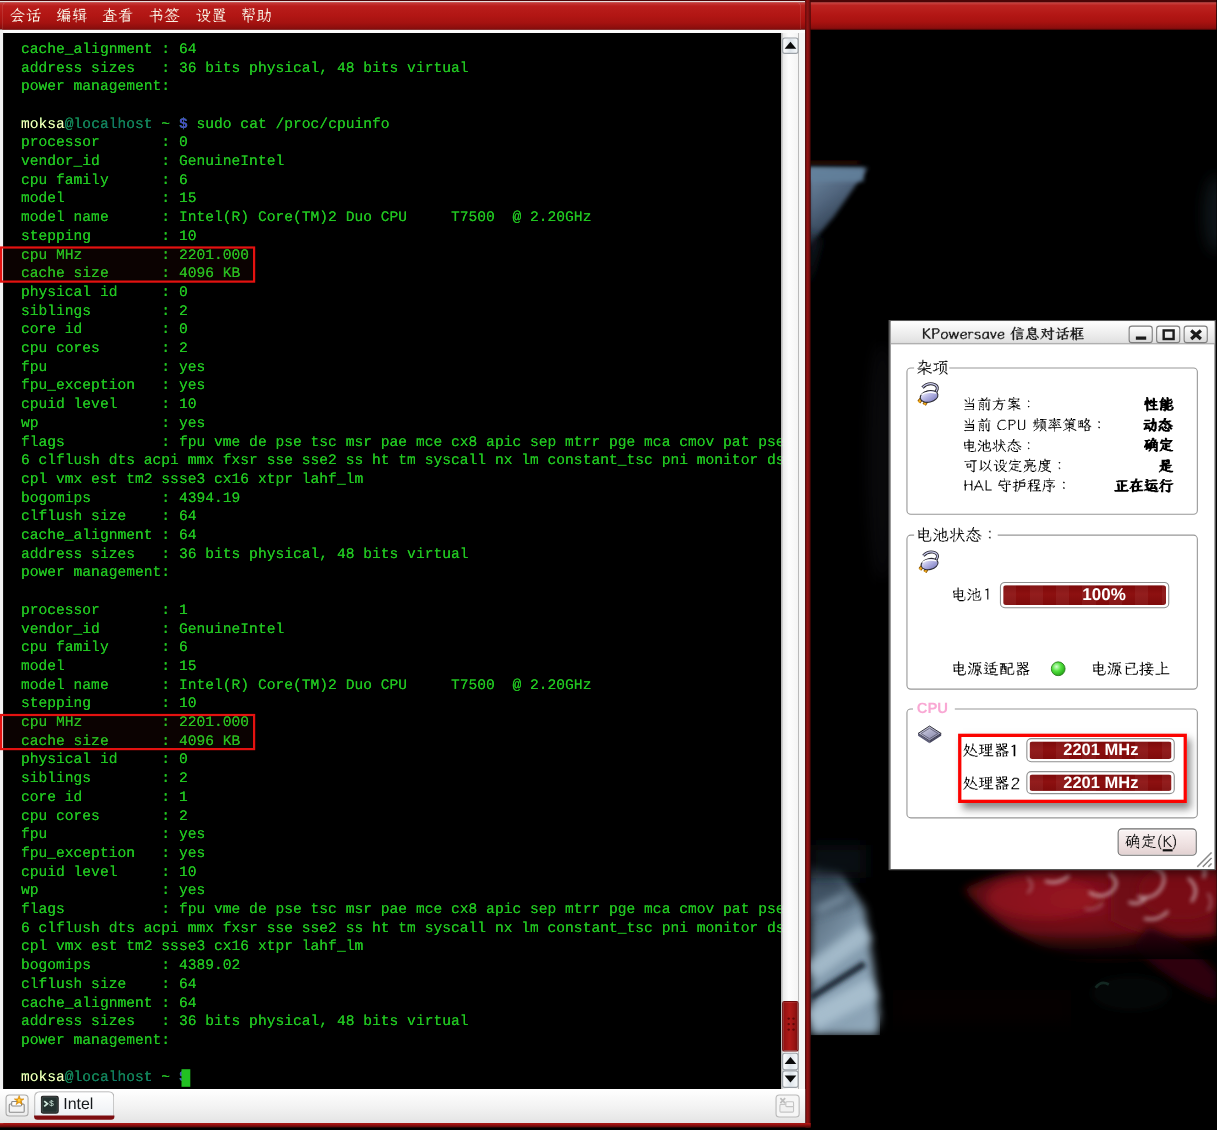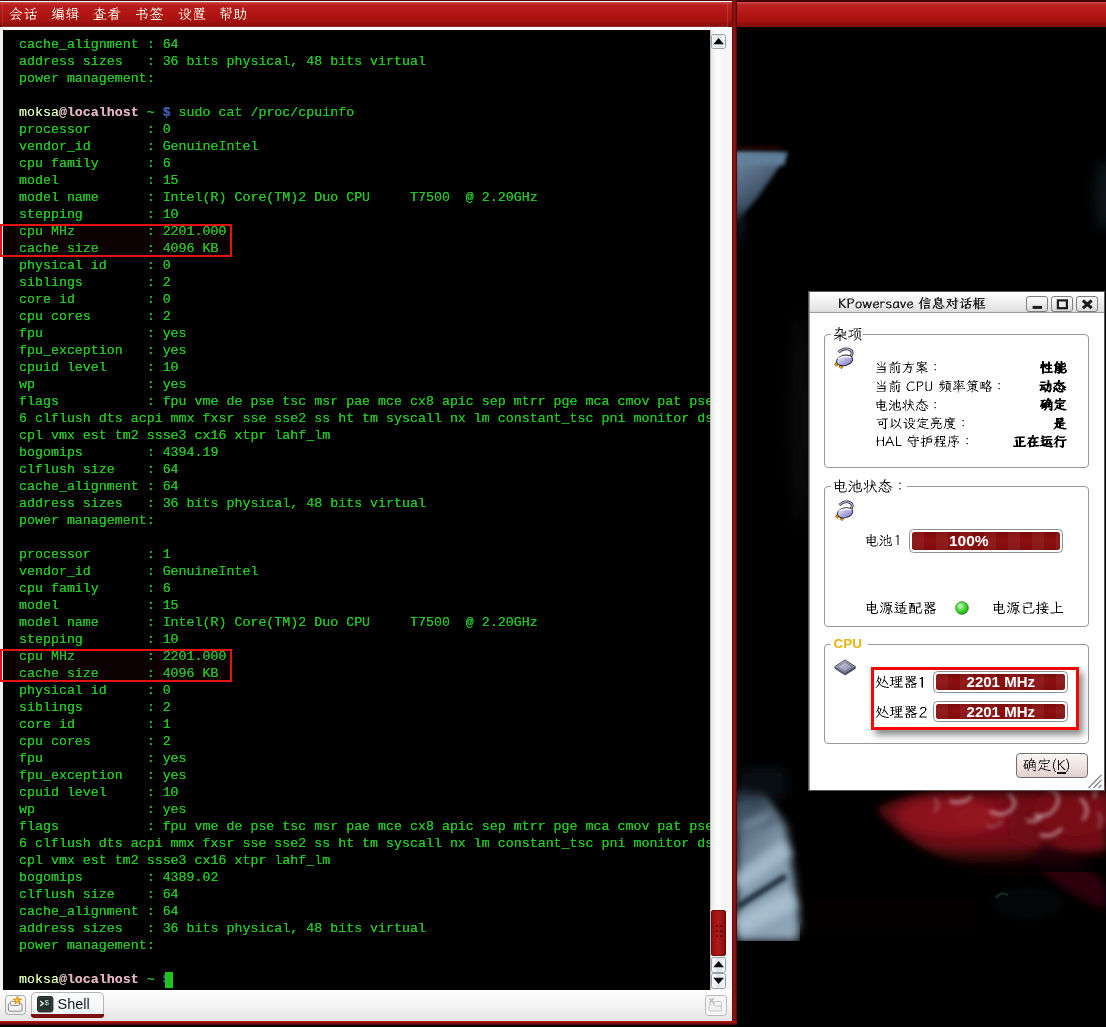--- a/index.html
+++ b/index.html
@@ -1,19 +1,19 @@
 <!DOCTYPE html>
 <html><head><meta charset="utf-8"><style>
 html,body{margin:0;padding:0;background:#000;width:1106px;height:1027px;overflow:hidden}
 *{box-sizing:border-box}
 body{font-family:"Liberation Sans",sans-serif;position:relative}
 .abs{position:absolute}
 pre.term{position:absolute;left:19px;top:35.9px;margin:0;font:13.3px/17px "Liberation Mono",monospace;color:#21c521;text-shadow:0 0 0.45px #21c521;letter-spacing:0;white-space:pre}
 .u{color:#fef9c3}
-.host{color:#f9a8d4;font-weight:bold}
+.host{color:#0f766e;font-weight:normal}
 .dol{color:#4747c8;font-weight:bold}
 .tilde{color:#28c028}
 </style></head><body>
 <svg class="abs" style="left:0;top:0" width="1106" height="1027">
 <defs>
 <linearGradient id="wedge" x1="0" y1="0" x2="0.55" y2="1">
  <stop offset="0" stop-color="#708ca6"></stop>
         <stop offset="0.45" stop-color="#50647c"></stop>
         <stop offset="1" stop-color="#1a2836"></stop>
 </linearGradient>
@@ -203,21 +203,21 @@
     </g>
 </svg>
 <div class="abs" style="left:30.8px;top:991.8px;width:73.6px;height:24px;background:linear-gradient(#ffffff,#f4f6f8 60%,#e9edf1);border:1px solid #b5b5b5;border-bottom:none;border-radius:5px 5px 0 0"></div>
 <div class="abs" style="left:30.8px;top:1014.2px;width:73.6px;height:3.8px;background:#7c0d10;border-radius:0 0 3px 3px"></div>
 <svg class="abs" style="left:37px;top:996.4px" width="17" height="17">
  <rect x="0.5" y="0.5" width="15.4" height="15.4" rx="2" fill="#404a48" stroke="#222"></rect>
  <rect x="1.8" y="1.8" width="12.8" height="12.8" rx="1" fill="#243230"></rect>
  <path d="M3.2 5 l3 2.4 -3 2.4" stroke="#cfe8dc" stroke-width="1.6" fill="none"></path>
  <text x="7.5" y="9.4" font-family="Liberation Mono" font-size="7.5" fill="#cfe8dc">$</text>
 </svg>
-<div class="abs" style="left:57.5px;top:995.5px;font:14.5px 'Liberation Sans';color:#15181b">Shell</div>
+<div class="abs" style="left:57.5px;top:995.5px;font:14.5px 'Liberation Sans';color:#15181b">Intel</div>
 <div class="abs" style="left:705px;top:995.2px;width:21.6px;height:20.4px;background:#f6f6f6;border:1px solid #b9b9b9;border-radius:3.5px"></div>
 <svg class="abs" style="left:705px;top:995.2px" width="22" height="21" opacity="0.55">
  <rect x="4" y="9" width="12.4" height="7" rx="1" fill="#ededed" stroke="#9d9d9d"></rect>
  <rect x="9.4" y="6.6" width="7" height="4.4" rx="0.8" fill="#f6f6f6" stroke="#9d9d9d"></rect>
  <path d="M4.4 3.4 l4.4 4.4 M8.8 3.4 l-4.4 4.4" stroke="#8f8f8f" stroke-width="1.6"></path>
 </svg>
 <div class="abs" style="left:808.4px;top:290.8px;width:296.79999999999995px;height:499.9px;background:#9b9b9b;border:1px solid #565656;box-shadow:2px 3px 9px rgba(0,0,0,0.55)"></div>
 <div class="abs" style="left:809.6px;top:292.0px;width:294.4px;height:497.5px;background:#fff"></div>
 <div class="abs" style="left:809.6px;top:292.0px;width:294.4px;height:21px;background:linear-gradient(#ffffff,#f1f1f1 45%,#e3e3e3 90%,#dadada);border-bottom:1px solid #9e9e9e"></div>
 <svg style="position:absolute;left:837.3px;top:293.6px;overflow:visible" width="150" height="16">
@@ -314,40 +314,40 @@
 <svg style="position:absolute;left:863.9px;top:530.8px;overflow:visible" width="29" height="16">
     <path transform="scale(0.5)" fill="#000" d="M13 6h2v1h-2zM13 7h2v1h-2zM45 7h2v1h-2zM13 8h2v1h-2zM33 8h1v1h-1zM46 8h2v1h-2zM13 9h2v1h-2zM33 9h3v1h-3zM46 9h2v1h-2zM13 10h2v1h-2zM34 10h3v1h-3zM46 10h2v1h-2zM13 11h2v1h-2zM18 11h5v1h-5zM35 11h3v1h-3zM46 11h1v1h-1zM5 12h19v1h-19zM36 12h2v1h-2zM40 12h2v1h-2zM46 12h1v1h-1zM52 12h1v1h-1zM5 13h3v1h-3zM13 13h2v1h-2zM22 13h1v1h-1zM41 13h1v1h-1zM46 13h1v1h-1zM50 13h4v1h-4zM5 14h2v1h-2zM13 14h2v1h-2zM21 14h2v1h-2zM41 14h1v1h-1zM46 14h8v1h-8zM5 15h2v1h-2zM13 15h2v1h-2zM21 15h2v1h-2zM31 15h2v1h-2zM41 15h1v1h-1zM45 15h4v1h-4zM52 15h1v1h-1zM6 16h1v1h-1zM13 16h2v1h-2zM21 16h2v1h-2zM32 16h3v1h-3zM41 16h6v1h-6zM52 16h1v1h-1zM6 17h17v1h-17zM33 17h3v1h-3zM39 17h5v1h-5zM46 17h1v1h-1zM52 17h1v1h-1zM6 18h6v1h-6zM13 18h2v1h-2zM21 18h2v1h-2zM34 18h2v1h-2zM37 18h5v1h-5zM46 18h1v1h-1zM52 18h1v1h-1zM6 19h1v2h-1zM13 19h2v2h-2zM21 19h2v2h-2zM41 19h1v2h-1zM46 19h1v2h-1zM51 19h2v2h-2zM6 21h2v1h-2zM13 21h2v1h-2zM21 21h2v1h-2zM37 21h1v1h-1zM41 21h1v1h-1zM46 21h2v1h-2zM51 21h2v1h-2zM6 22h2v1h-2zM9 22h14v1h-14zM36 22h2v1h-2zM41 22h1v1h-1zM46 22h1v1h-1zM48 22h2v1h-2zM51 22h2v1h-2zM6 23h16v1h-16zM26 23h1v1h-1zM35 23h2v1h-2zM41 23h1v1h-1zM46 23h1v1h-1zM49 23h3v1h-3zM55 23h1v1h-1zM6 24h2v1h-2zM13 24h2v1h-2zM26 24h1v1h-1zM35 24h2v1h-2zM41 24h1v1h-1zM46 24h1v1h-1zM50 24h2v1h-2zM55 24h1v1h-1zM13 25h2v1h-2zM26 25h1v1h-1zM34 25h2v1h-2zM41 25h1v1h-1zM46 25h1v1h-1zM55 25h1v1h-1zM13 26h2v1h-2zM26 26h1v1h-1zM33 26h2v1h-2zM41 26h1v1h-1zM54 26h2v1h-2zM13 27h2v1h-2zM26 27h1v1h-1zM32 27h3v1h-3zM41 27h1v1h-1zM54 27h2v1h-2zM13 28h3v1h-3zM25 28h2v1h-2zM31 28h3v1h-3zM41 28h3v1h-3zM51 28h4v1h-4zM14 29h12v1h-12zM31 29h2v1h-2zM41 29h14v1h-14zM16 30h8v1h-8z"></path>
   </svg>
 <svg style="position:absolute;left:892.5px;top:530.0px;overflow:visible" width="6" height="16">
     <path transform="scale(0.5)" fill="#000" d="M9 10h2v1h-2zM7 11h4v1h-4zM5 12h6v1h-6zM9 13h2v17h-2z"></path>
   </svg>
 <div class="abs" style="left:909.4px;top:528.6px;width:153.6px;height:24.6px;border:1px solid #8f8f8f;border-radius:4.5px;background:#fff;padding:2px">
     <div style="width:100%;height:100%;border-radius:2.5px;background:linear-gradient(#7c0909,#8d1010 45%,#7f0b0b),repeating-linear-gradient(90deg,rgba(255,255,255,0.05) 0 1px,transparent 1px 17px);background-blend-mode:normal"></div>
   </div>
 <div class="abs" style="left:912.4px;top:531.6px;width:147.6px;height:18.6px;background:repeating-linear-gradient(90deg,rgba(255,255,255,0.055) 0 12px,transparent 12px 24px)"></div>
-<div class="abs" style="left:892px;top:529.6px;width:153.6px;height:22.6px;display:flex;align-items:center;justify-content:center;font:bold 15.5px 'Liberation Sans';color:#fff">100%</div>
+<div class="abs" style="left:927px;top:529.6px;width:153.6px;height:22.6px;display:flex;align-items:center;justify-content:center;font:bold 15.5px 'Liberation Sans';color:#fff">100%</div>
 <svg class="abs" style="left:954.8px;top:600.6px" width="14" height="14">
 <defs>
       <radialGradient id="led" cx="0.38" cy="0.35" r="0.72">
         <stop offset="0" stop-color="#d6ffd2"></stop>
         <stop offset="0.45" stop-color="#52e23e"></stop>
         <stop offset="1" stop-color="#1f9b12"></stop>
       </radialGradient>
     </defs>
 <circle cx="7" cy="7" r="6.3" fill="url(#led)" stroke="#2a7a1e" stroke-width="0.8"></circle>
   </svg>
 <svg style="position:absolute;left:863.9px;top:597.5px;overflow:visible" width="73" height="18">
     <path transform="scale(0.5)" fill="#000" d="M14 6h1v1h-1zM14 7h2v1h-2zM80 7h2v1h-2zM14 8h2v1h-2zM34 8h1v1h-1zM53 8h3v1h-3zM63 8h3v1h-3zM78 8h4v1h-4zM121 8h1v1h-1zM127 8h2v1h-2zM132 8h9v1h-9zM14 9h2v1h-2zM34 9h3v1h-3zM41 9h15v1h-15zM64 9h3v1h-3zM75 9h5v1h-5zM107 9h6v1h-6zM121 9h9v1h-9zM132 9h3v1h-3zM139 9h2v1h-2zM14 10h2v1h-2zM35 10h3v1h-3zM41 10h6v1h-6zM48 10h2v1h-2zM66 10h2v1h-2zM72 10h6v1h-6zM90 10h13v1h-13zM104 10h9v1h-9zM122 10h1v1h-1zM128 10h2v1h-2zM133 10h1v1h-1zM139 10h2v1h-2zM14 11h2v1h-2zM36 11h3v1h-3zM41 11h2v1h-2zM49 11h1v1h-1zM67 11h1v1h-1zM71 11h1v1h-1zM76 11h2v1h-2zM90 11h9v1h-9zM111 11h2v1h-2zM122 11h1v1h-1zM128 11h2v1h-2zM133 11h1v1h-1zM139 11h2v1h-2zM5 12h19v1h-19zM37 12h2v1h-2zM41 12h2v1h-2zM48 12h2v1h-2zM62 12h2v1h-2zM76 12h2v1h-2zM94 12h2v1h-2zM97 12h2v1h-2zM111 12h2v1h-2zM122 12h1v1h-1zM128 12h2v1h-2zM133 12h2v1h-2zM138 12h3v1h-3zM5 13h13v1h-13zM22 13h2v1h-2zM41 13h2v1h-2zM48 13h2v1h-2zM62 13h4v1h-4zM76 13h2v1h-2zM94 13h2v1h-2zM97 13h2v1h-2zM111 13h2v1h-2zM122 13h8v1h-8zM133 13h8v1h-8zM6 14h1v1h-1zM14 14h2v1h-2zM22 14h2v1h-2zM41 14h2v1h-2zM44 14h11v1h-11zM64 14h3v1h-3zM69 14h17v1h-17zM94 14h2v1h-2zM97 14h2v1h-2zM111 14h2v1h-2zM122 14h7v1h-7zM130 14h2v1h-2zM133 14h4v1h-4zM6 15h1v1h-1zM14 15h2v1h-2zM22 15h2v1h-2zM32 15h3v1h-3zM41 15h2v1h-2zM44 15h11v1h-11zM65 15h2v1h-2zM69 15h9v1h-9zM91 15h11v1h-11zM111 15h2v1h-2zM122 15h2v1h-2zM130 15h2v1h-2zM136 15h3v1h-3zM6 16h1v1h-1zM14 16h2v1h-2zM22 16h2v1h-2zM33 16h3v1h-3zM41 16h2v1h-2zM45 16h1v1h-1zM53 16h2v1h-2zM76 16h2v1h-2zM91 16h2v1h-2zM94 16h2v1h-2zM97 16h2v1h-2zM100 16h2v1h-2zM111 16h2v1h-2zM130 16h2v1h-2zM137 16h2v1h-2zM6 17h2v1h-2zM13 17h11v1h-11zM34 17h3v1h-3zM41 17h2v1h-2zM45 17h1v1h-1zM52 17h3v1h-3zM76 17h2v1h-2zM91 17h2v1h-2zM94 17h2v1h-2zM97 17h2v1h-2zM100 17h2v1h-2zM104 17h9v1h-9zM125 17h16v1h-16zM6 18h18v1h-18zM35 18h2v1h-2zM41 18h1v1h-1zM45 18h9v1h-9zM61 18h7v1h-7zM76 18h2v1h-2zM91 18h2v1h-2zM94 18h2v1h-2zM97 18h2v1h-2zM100 18h2v1h-2zM104 18h9v1h-9zM122 18h13v1h-13zM6 19h2v1h-2zM14 19h2v1h-2zM22 19h2v1h-2zM41 19h1v1h-1zM45 19h2v1h-2zM53 19h1v1h-1zM62 19h1v1h-1zM65 19h3v1h-3zM71 19h12v1h-12zM91 19h2v1h-2zM94 19h1v1h-1zM97 19h2v1h-2zM100 19h2v1h-2zM104 19h2v1h-2zM129 19h2v1h-2zM132 19h2v1h-2zM6 20h2v1h-2zM14 20h2v1h-2zM22 20h2v1h-2zM37 20h1v1h-1zM40 20h2v1h-2zM45 20h1v1h-1zM53 20h1v1h-1zM65 20h2v1h-2zM71 20h12v1h-12zM91 20h2v1h-2zM94 20h1v1h-1zM97 20h5v1h-5zM104 20h2v1h-2zM128 20h2v1h-2zM133 20h3v1h-3zM6 21h2v1h-2zM14 21h2v1h-2zM22 21h1v1h-1zM37 21h1v1h-1zM40 21h2v1h-2zM45 21h9v1h-9zM64 21h2v1h-2zM71 21h2v1h-2zM81 21h2v1h-2zM91 21h4v1h-4zM98 21h4v1h-4zM104 21h2v1h-2zM126 21h3v1h-3zM134 21h4v1h-4zM6 22h2v1h-2zM14 22h2v1h-2zM21 22h2v1h-2zM36 22h1v1h-1zM40 22h2v1h-2zM45 22h9v1h-9zM64 22h2v1h-2zM71 22h2v1h-2zM81 22h2v1h-2zM91 22h3v1h-3zM100 22h2v1h-2zM104 22h2v1h-2zM124 22h3v1h-3zM136 22h7v1h-7zM6 23h18v1h-18zM36 23h1v1h-1zM40 23h1v1h-1zM45 23h2v1h-2zM49 23h2v1h-2zM64 23h3v1h-3zM72 23h1v1h-1zM81 23h1v1h-1zM91 23h2v1h-2zM100 23h2v1h-2zM104 23h2v1h-2zM115 23h1v1h-1zM121 23h4v1h-4zM139 23h5v1h-5zM6 24h13v1h-13zM27 24h1v1h-1zM35 24h2v1h-2zM40 24h1v1h-1zM45 24h1v1h-1zM49 24h2v1h-2zM52 24h2v1h-2zM66 24h2v1h-2zM72 24h1v1h-1zM81 24h1v1h-1zM91 24h11v1h-11zM104 24h2v1h-2zM115 24h1v1h-1zM120 24h3v1h-3zM127 24h2v1h-2zM132 24h9v1h-9zM6 25h2v1h-2zM14 25h2v1h-2zM27 25h1v1h-1zM34 25h2v1h-2zM39 25h2v1h-2zM44 25h3v1h-3zM49 25h2v1h-2zM53 25h2v1h-2zM66 25h2v1h-2zM72 25h10v1h-10zM91 25h2v1h-2zM100 25h2v1h-2zM104 25h2v1h-2zM115 25h1v1h-1zM122 25h8v1h-8zM133 25h9v1h-9zM14 26h2v1h-2zM27 26h1v1h-1zM34 26h2v1h-2zM39 26h1v1h-1zM44 26h2v1h-2zM49 26h2v1h-2zM54 26h2v1h-2zM65 26h2v1h-2zM72 26h10v1h-10zM91 26h2v1h-2zM100 26h2v1h-2zM104 26h2v1h-2zM115 26h1v1h-1zM122 26h2v1h-2zM128 26h2v1h-2zM133 26h1v1h-1zM140 26h1v1h-1zM14 27h2v1h-2zM27 27h1v1h-1zM33 27h2v1h-2zM38 27h2v1h-2zM43 27h2v1h-2zM49 27h2v1h-2zM54 27h3v1h-3zM63 27h3v1h-3zM72 27h2v1h-2zM91 27h2v1h-2zM100 27h2v1h-2zM104 27h2v1h-2zM114 27h2v1h-2zM122 27h2v1h-2zM128 27h2v1h-2zM133 27h2v1h-2zM140 27h1v1h-1zM14 28h2v1h-2zM26 28h2v1h-2zM32 28h3v1h-3zM38 28h1v1h-1zM43 28h1v1h-1zM49 28h2v1h-2zM55 28h2v1h-2zM60 28h11v1h-11zM91 28h11v1h-11zM104 28h2v1h-2zM114 28h2v1h-2zM122 28h2v1h-2zM128 28h2v1h-2zM133 28h2v1h-2zM139 28h2v1h-2zM14 29h3v1h-3zM25 29h3v1h-3zM32 29h2v1h-2zM38 29h1v1h-1zM42 29h2v1h-2zM49 29h2v1h-2zM56 29h1v1h-1zM68 29h10v1h-10zM91 29h3v1h-3zM104 29h4v1h-4zM110 29h5v1h-5zM122 29h2v1h-2zM128 29h2v1h-2zM133 29h2v1h-2zM139 29h2v1h-2zM14 30h13v1h-13zM37 30h1v1h-1zM46 30h5v1h-5zM73 30h14v1h-14zM91 30h2v1h-2zM105 30h10v1h-10zM122 30h8v1h-8zM133 30h9v1h-9zM16 31h9v1h-9zM47 31h4v1h-4zM80 31h6v1h-6zM122 31h2v1h-2zM133 31h2v1h-2zM49 32h1v1h-1z"></path>
   </svg>
 <svg style="position:absolute;left:990.6px;top:597.5px;overflow:visible" width="73" height="18">
     <path transform="scale(0.5)" fill="#000" d="M14 6h1v1h-1zM14 7h2v1h-2zM94 7h1v1h-1zM104 7h1v1h-1zM129 7h2v1h-2zM14 8h2v1h-2zM34 8h1v1h-1zM53 8h3v1h-3zM94 8h2v1h-2zM104 8h4v1h-4zM129 8h3v1h-3zM14 9h2v1h-2zM34 9h3v1h-3zM41 9h15v1h-15zM70 9h12v1h-12zM94 9h2v1h-2zM107 9h2v1h-2zM130 9h2v1h-2zM14 10h2v1h-2zM35 10h3v1h-3zM41 10h6v1h-6zM48 10h2v1h-2zM64 10h18v1h-18zM94 10h2v1h-2zM130 10h2v1h-2zM14 11h2v1h-2zM36 11h3v1h-3zM41 11h2v1h-2zM49 11h1v1h-1zM80 11h2v1h-2zM94 11h2v1h-2zM100 11h14v1h-14zM130 11h2v1h-2zM5 12h19v1h-19zM37 12h2v1h-2zM41 12h2v1h-2zM48 12h2v1h-2zM79 12h2v1h-2zM94 12h2v1h-2zM100 12h6v1h-6zM108 12h2v1h-2zM130 12h2v1h-2zM5 13h13v1h-13zM22 13h2v1h-2zM41 13h2v1h-2zM48 13h2v1h-2zM79 13h2v1h-2zM94 13h2v1h-2zM97 13h2v1h-2zM103 13h1v1h-1zM109 13h2v1h-2zM130 13h2v1h-2zM6 14h1v1h-1zM14 14h2v1h-2zM22 14h2v1h-2zM41 14h2v1h-2zM44 14h11v1h-11zM65 14h1v1h-1zM79 14h2v1h-2zM90 14h10v1h-10zM103 14h2v1h-2zM108 14h2v1h-2zM130 14h2v1h-2zM6 15h1v1h-1zM14 15h2v1h-2zM22 15h2v1h-2zM32 15h3v1h-3zM41 15h2v1h-2zM44 15h11v1h-11zM65 15h2v1h-2zM79 15h2v1h-2zM91 15h2v1h-2zM94 15h2v1h-2zM103 15h2v1h-2zM108 15h2v1h-2zM130 15h2v1h-2zM6 16h1v1h-1zM14 16h2v1h-2zM22 16h2v1h-2zM33 16h3v1h-3zM41 16h2v1h-2zM45 16h1v1h-1zM53 16h2v1h-2zM65 16h2v1h-2zM79 16h2v1h-2zM94 16h2v1h-2zM104 16h2v1h-2zM108 16h1v1h-1zM130 16h2v1h-2zM137 16h3v1h-3zM6 17h2v1h-2zM13 17h11v1h-11zM34 17h3v1h-3zM41 17h2v1h-2zM45 17h1v1h-1zM52 17h3v1h-3zM65 17h2v1h-2zM79 17h2v1h-2zM94 17h2v1h-2zM104 17h11v1h-11zM130 17h11v1h-11zM6 18h18v1h-18zM35 18h2v1h-2zM41 18h1v1h-1zM45 18h9v1h-9zM65 18h17v1h-17zM94 18h2v1h-2zM98 18h17v1h-17zM130 18h3v1h-3zM6 19h2v1h-2zM14 19h2v1h-2zM22 19h2v1h-2zM41 19h1v1h-1zM45 19h2v1h-2zM53 19h1v1h-1zM65 19h9v1h-9zM94 19h2v1h-2zM97 19h1v1h-1zM105 19h2v1h-2zM130 19h2v1h-2zM6 20h2v1h-2zM14 20h2v1h-2zM22 20h2v1h-2zM37 20h1v1h-1zM40 20h2v1h-2zM45 20h1v1h-1zM53 20h1v1h-1zM65 20h2v1h-2zM94 20h3v1h-3zM105 20h2v1h-2zM130 20h2v1h-2zM6 21h2v1h-2zM14 21h2v1h-2zM22 21h1v1h-1zM37 21h1v1h-1zM40 21h2v1h-2zM45 21h9v1h-9zM65 21h2v1h-2zM93 21h3v1h-3zM104 21h2v1h-2zM130 21h2v1h-2zM6 22h2v1h-2zM14 22h2v1h-2zM21 22h2v1h-2zM36 22h1v1h-1zM40 22h2v1h-2zM45 22h9v1h-9zM65 22h2v1h-2zM90 22h6v1h-6zM98 22h18v1h-18zM130 22h2v1h-2zM6 23h18v1h-18zM36 23h1v1h-1zM40 23h1v1h-1zM45 23h2v1h-2zM49 23h2v1h-2zM65 23h2v1h-2zM86 23h1v1h-1zM89 23h4v1h-4zM94 23h2v1h-2zM98 23h13v1h-13zM130 23h2v1h-2zM6 24h13v1h-13zM27 24h1v1h-1zM35 24h2v1h-2zM40 24h1v1h-1zM45 24h1v1h-1zM49 24h2v1h-2zM52 24h2v1h-2zM65 24h2v1h-2zM86 24h1v1h-1zM94 24h2v1h-2zM103 24h2v1h-2zM108 24h2v1h-2zM130 24h2v1h-2zM6 25h2v1h-2zM14 25h2v1h-2zM27 25h1v1h-1zM34 25h2v1h-2zM39 25h2v1h-2zM44 25h3v1h-3zM49 25h2v1h-2zM53 25h2v1h-2zM65 25h2v1h-2zM85 25h2v1h-2zM94 25h2v1h-2zM102 25h2v1h-2zM108 25h2v1h-2zM130 25h2v1h-2zM14 26h2v1h-2zM27 26h1v1h-1zM34 26h2v1h-2zM39 26h1v1h-1zM44 26h2v1h-2zM49 26h2v1h-2zM54 26h2v1h-2zM65 26h2v1h-2zM85 26h2v1h-2zM94 26h2v1h-2zM102 26h3v1h-3zM107 26h2v1h-2zM130 26h2v1h-2zM14 27h2v1h-2zM27 27h1v1h-1zM33 27h2v1h-2zM38 27h2v1h-2zM43 27h2v1h-2zM49 27h2v1h-2zM54 27h3v1h-3zM65 27h2v1h-2zM85 27h2v1h-2zM94 27h2v1h-2zM104 27h5v1h-5zM130 27h2v1h-2zM14 28h2v1h-2zM26 28h2v1h-2zM32 28h3v1h-3zM38 28h1v1h-1zM43 28h1v1h-1zM49 28h2v1h-2zM55 28h2v1h-2zM65 28h2v1h-2zM84 28h2v1h-2zM94 28h2v1h-2zM105 28h5v1h-5zM129 28h15v1h-15zM14 29h3v1h-3zM25 29h3v1h-3zM32 29h2v1h-2zM38 29h1v1h-1zM42 29h2v1h-2zM49 29h2v1h-2zM56 29h1v1h-1zM65 29h5v1h-5zM78 29h8v1h-8zM91 29h2v1h-2zM94 29h2v1h-2zM104 29h3v1h-3zM108 29h4v1h-4zM119 29h25v1h-25zM14 30h13v1h-13zM37 30h1v1h-1zM46 30h5v1h-5zM66 30h19v1h-19zM92 30h4v1h-4zM102 30h3v1h-3zM110 30h4v1h-4zM119 30h8v1h-8zM16 31h9v1h-9zM47 31h4v1h-4zM93 31h2v1h-2zM99 31h4v1h-4zM112 31h2v1h-2zM49 32h1v1h-1z"></path>
   </svg>
 <div class="abs" style="left:823.6px;top:643.8px;width:265.2px;height:99.8px;border:1px solid #989898;border-radius:4px"></div>
 <div class="abs" style="left:830px;top:636px;width:38px;height:15px;background:#fff"></div>
-<div class="abs" style="left:833.4px;top:636.2px;font:bold 13.5px 'Liberation Sans';color:#eab308">CPU</div>
+<div class="abs" style="left:833.4px;top:636.2px;font:bold 13.5px 'Liberation Sans';color:#f9a8d4">CPU</div>
 <svg class="abs" style="left:834px;top:658.6px" width="23" height="18">
 <defs>
       <linearGradient id="chip" x1="0" y1="0" x2="1" y2="1">
         <stop offset="0" stop-color="#e2e2ee"></stop>
         <stop offset="0.5" stop-color="#a9a9c6"></stop>
         <stop offset="1" stop-color="#7d7d9d"></stop>
       </linearGradient>
     </defs>
 <polygon points="11,1 21.6,7.8 11,14.6 0.6,7.8" fill="url(#chip)" stroke="#34343c" stroke-width="0.9"></polygon>
 <polygon points="11,3 18.6,7.8 11,12.6 3.4,7.8" fill="none" stroke="#54546a" stroke-width="0.7"></polygon>

